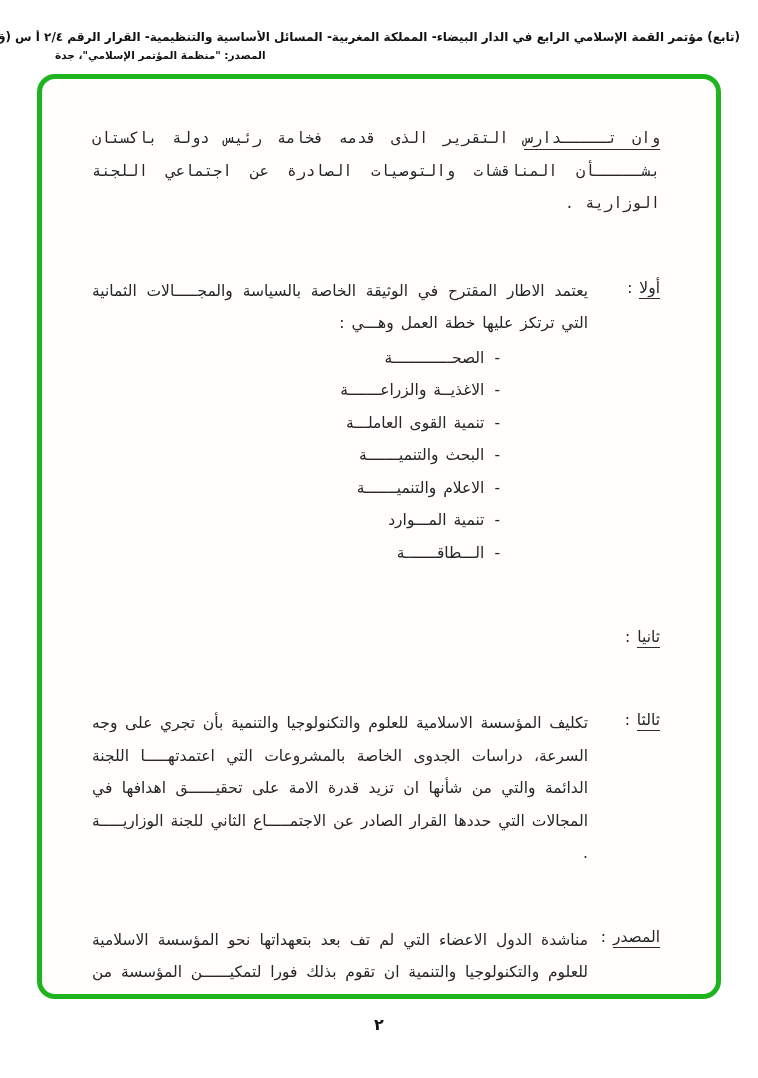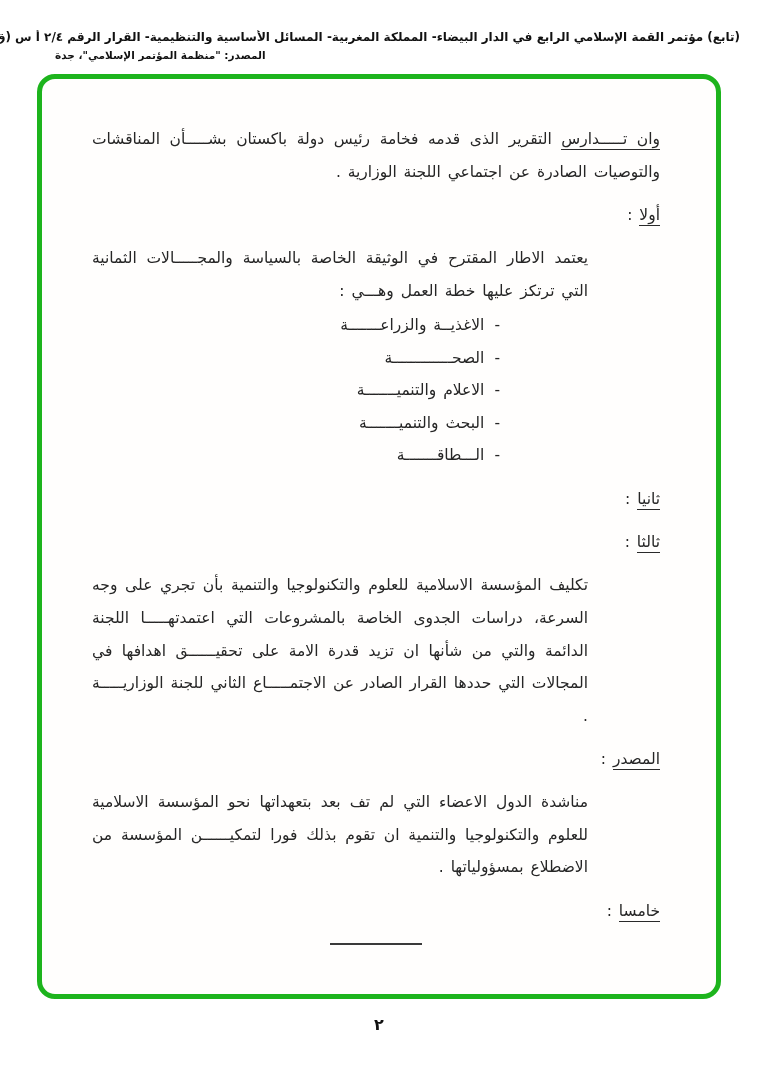--- a/index.html
+++ b/index.html
@@ -55,34 +55,36 @@
     padding: 44px 56px 16px 50px;
     direction: rtl;
     font-size: 15.5px;
     line-height: 2.1;
     color: #262626;
     word-spacing: 2px;
   }
   .intro {
     margin: 0 0 8px 0;
     text-align: justify;
+    font-family: Liberation Mono, monospace;
   }
   .u {
     border-bottom: 1.4px solid #2a2a2a;
     padding-bottom: 1px;
   }
   .section {
     display: flex;
     direction: rtl;
     margin-top: 11px;
     align-items: flex-start;
   }
   .section .label-cell {
     flex: 0 0 72px;
     white-space: nowrap;
+    margin-top: 40px;
   }
   .section .label-word {
     font-weight: normal;
   }
   .section .stext {
     flex: 1 1 auto;
     text-align: justify;
     margin-top: 43px;
   }
   .items-list {
@@ -120,24 +122,26 @@
 <div class="doc-frame">
   <div class="doc-body">
 
     <p class="intro"><span class="u">وان تـــــدارس</span><span> التقرير الذى قدمه فخامة رئيس دولة باكستان بشـــــأن المناقشات والتوصيات الصادرة عن اجتماعي اللجنة الوزارية .</span></p>
 
     <div class="section">
       <div class="label-cell"><span class="label-word u">أولا</span> <span>:</span></div>
       <div class="stext">
         <div>يعتمد الاطار المقترح في الوثيقة الخاصة بالسياسة والمجـــــالات الثمانية التي ترتكز عليها خطة العمل وهـــي :</div>
         <div class="items-list">
+          <div class="item"><span class="dash">-</span><span>الصحـــــــــــــة</span></div>
           <div class="item"><span class="dash">-</span><span>الاغذيــة والزراعـــــــة</span></div>
-          <div class="item"><span class="dash">-</span><span>الصحـــــــــــــة</span></div>
+          <div class="item"><span class="dash">-</span><span>تنمية القوى العاملـــة</span></div>
+          <div class="item"><span class="dash">-</span><span>البحث والتنميـــــــة</span></div>
           <div class="item"><span class="dash">-</span><span>الاعلام والتنميـــــــة</span></div>
-          <div class="item"><span class="dash">-</span><span>البحث والتنميـــــــة</span></div>
+          <div class="item"><span class="dash">-</span><span>تنمية المـــوارد</span></div>
           <div class="item"><span class="dash">-</span><span>الـــطاقـــــــة</span></div>
         </div>
       </div>
     </div>
 
     <div class="section">
       <div class="label-cell"><span class="label-word u">ثانيا</span> <span>:</span></div>
     </div>
 
     <div class="section">

